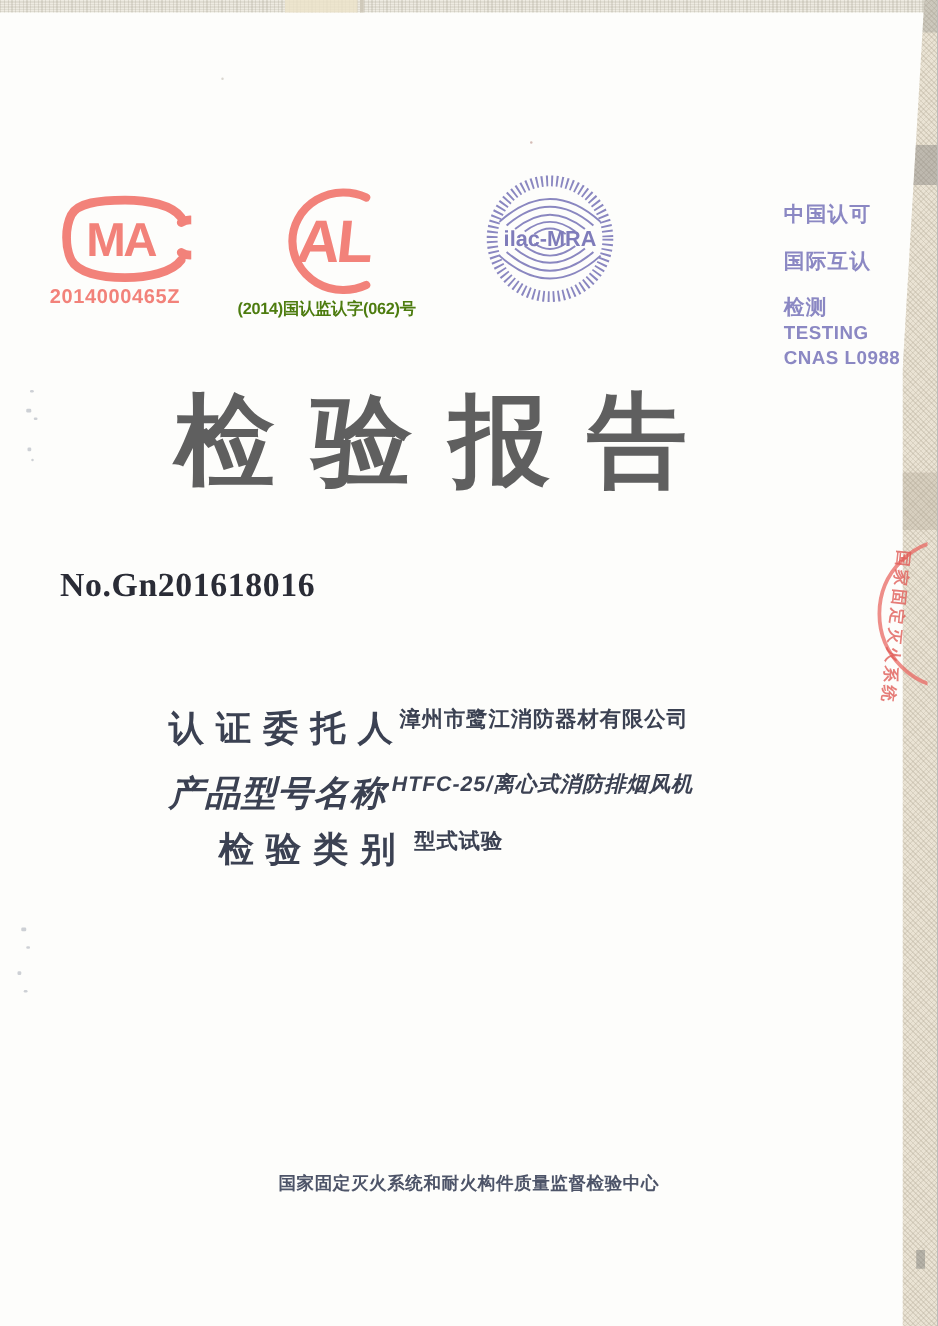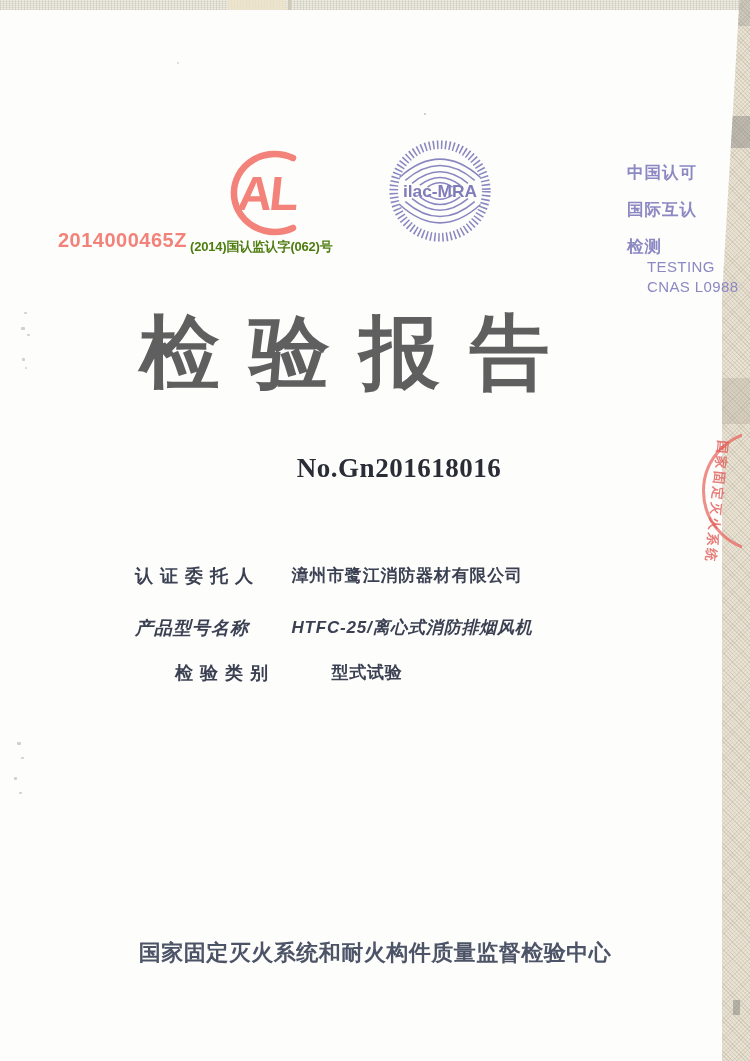--- a/index.html
+++ b/index.html
@@ -26,56 +26,56 @@
       repeating-linear-gradient(-45deg, rgba(168,158,138,.20) 0 1px, transparent 1px 3px);
     clip-path:polygon(70% 0, 100% 0, 100% 100%, 20% 100%, 20% 28%);
   }
   .er-p1{position:absolute;left:0;top:0;width:100%;height:26px;background:rgba(150,148,142,.35);}
   .er-p2{position:absolute;left:0;top:116px;width:100%;height:32px;background:rgba(128,126,123,.42);}
   .er-p3{position:absolute;left:0;top:378px;width:100%;height:46px;background:rgba(165,155,138,.28);}
   .er-p4{position:absolute;left:18px;top:1000px;width:7px;height:15px;background:rgba(120,120,118,.45);}
   
   .cma-logo{position:absolute;left:48px;top:152px;}
   .cma-number{
-    position:absolute;left:58px;top:229px;width:120px;text-align:center;
-    font-size:20px;font-weight:bold;color:#f2827a;letter-spacing:.5px;
+    position:absolute;left:32px;top:229px;width:120px;text-align:center;
+    font-size:16px;font-weight:bold;color:#f2827a;letter-spacing:.5px;
   }
   .cal-logo{position:absolute;left:219px;top:146px;}
   .cal-caption{
     position:absolute;left:190px;top:238px;width:165px;
     font-size:13px;font-weight:bold;color:#4d7c0f;letter-spacing:-.2px;white-space:nowrap;
   }
   .ilac-logo{position:absolute;left:386px;top:137px;}
   .cnas-logo{position:absolute;left:499px;top:153px;}
   .cnas-block{position:absolute;left:627px;top:146px;color:#8b88c3;z-index:3;}
   .cnas-line-cn{font-size:16.5px;font-weight:bold;line-height:21px;letter-spacing:1px;white-space:nowrap;margin-top:16px;}
-  .cnas-line-en{font-size:15px;font-weight:normal;line-height:20px;letter-spacing:.4px;white-space:nowrap;margin-left:20px;}
+  .cnas-line-en{font-size:15px;font-weight:bold;line-height:20px;letter-spacing:.4px;white-space:nowrap;}
   
   .doc-title{
     position:absolute;left:0;top:300px;width:691px;text-align:center;
     font-size:80px;font-weight:bold;color:#5f5f5f;
     letter-spacing:30px;padding-left:28px;box-sizing:border-box;white-space:nowrap;
   }
   .report-no{
-    position:absolute;left:0;top:453px;width:750px;text-align:center;text-indent:48px;
+    position:absolute;left:0;top:453px;width:750px;text-indent:48px;
     font-family:"Liberation Serif", serif;font-size:27px;font-weight:bold;
     color:#2a2c36;letter-spacing:.5px;
   }
   .field-row{position:absolute;left:135px;white-space:nowrap;color:#3b4152;}
   .field-row.r0{top:564px;}
   .field-row.r1{top:616px;font-style:italic;}
   .field-row.r2{top:661px;margin-left:40px;}
   .field-label{
-    display:inline-block;min-width:152px;font-size:18px;font-weight:bold;letter-spacing:1px;
+    display:inline-block;min-width:152px;font-size:28px;font-weight:bold;letter-spacing:1px;
     vertical-align:top;
   }
   .field-value{font-size:17px;font-weight:bold;letter-spacing:.8px;}
   .doc-footer{
     position:absolute;left:0;top:938px;width:750px;text-align:center;
-    font-size:22px;font-weight:bold;color:#4d5468;letter-spacing:.5px;
+    font-size:14px;font-weight:bold;color:#4d5468;letter-spacing:.5px;
   }
   
   .stamp-clip{position:absolute;left:697px;top:424px;width:45px;height:140px;overflow:hidden;z-index:4;}
   .stamp-circle{
     position:absolute;left:5px;top:6px;width:122px;height:122px;border-radius:50%;
     border:3.5px solid rgba(232,104,99,.75);box-sizing:border-box;
   }
   .stamp-text{
     position:absolute;left:11px;top:16px;height:110px;
     writing-mode:vertical-rl;text-orientation:sideways;
@@ -96,20 +96,27 @@
     <div class="edge-top-patch1"></div>
     <div class="edge-top-patch2"></div>
   </div>
   <div class="edge-right">
     <div class="er-p1"></div>
     <div class="er-p2"></div>
     <div class="er-p3"></div>
     <div class="er-p4"></div>
   </div>
 
+  <div class="cma-logo">
+    <svg width="105" height="78" viewBox="0 0 105 78">
+      <path d="M 97,22 C 90,12 70,8 52,8 C 32,8 14,10 9,20 C 4,30 4,46 9,56 C 14,66 32,70 52,70 C 70,70 90,66 97,56" fill="none" stroke="#f2827a" stroke-width="7" stroke-linecap="round"></path>
+      <path d="M 97,26 A 14,14 0 1 1 97,50" fill="none" stroke="#f2827a" stroke-width="7" stroke-linecap="round"></path>
+      <text x="21" y="53" font-size="38" font-weight="bold" fill="#f2827a" letter-spacing="-2">MA</text>
+    </svg>
+  </div>
   <div class="cma-number">2014000465Z</div>
 
   <div class="cal-logo">
     <svg width="100" height="92" viewBox="0 0 100 92">
       <path d="M 74,12 A 41,39 0 1 0 74,82" fill="none" stroke="#f2827a" stroke-width="6.5" stroke-linecap="round"></path>
       <text x="24" y="64" font-size="48" font-weight="bold" fill="#f2827a" letter-spacing="-3" transform="skewX(-6)">AL</text>
     </svg>
   </div>
   <div class="cal-caption">(2014)国认监认字(062)号</div>
 

